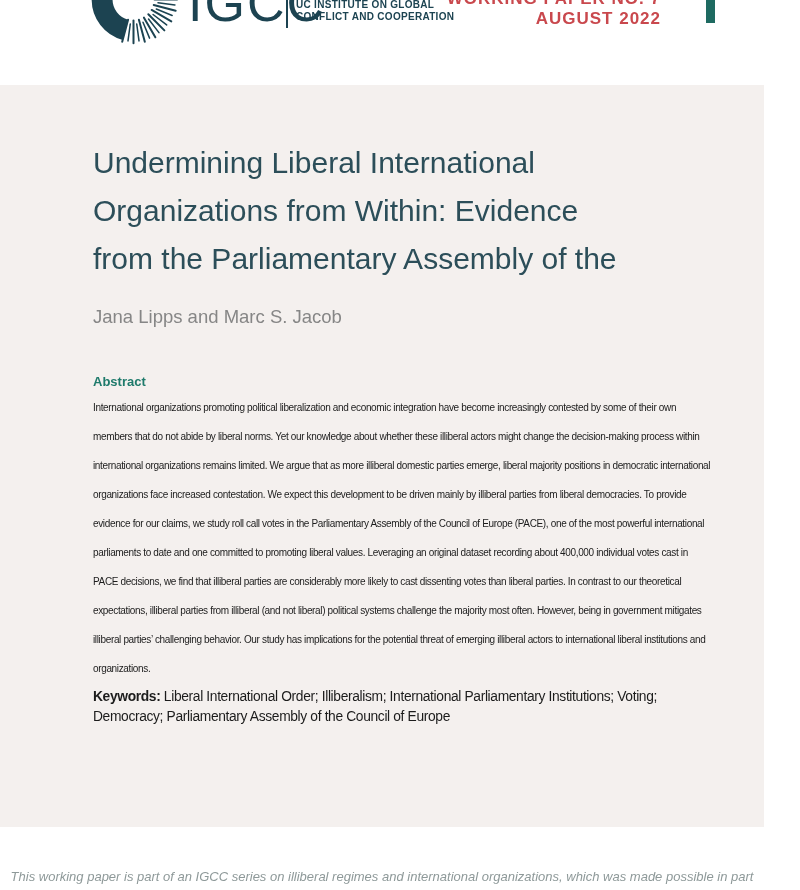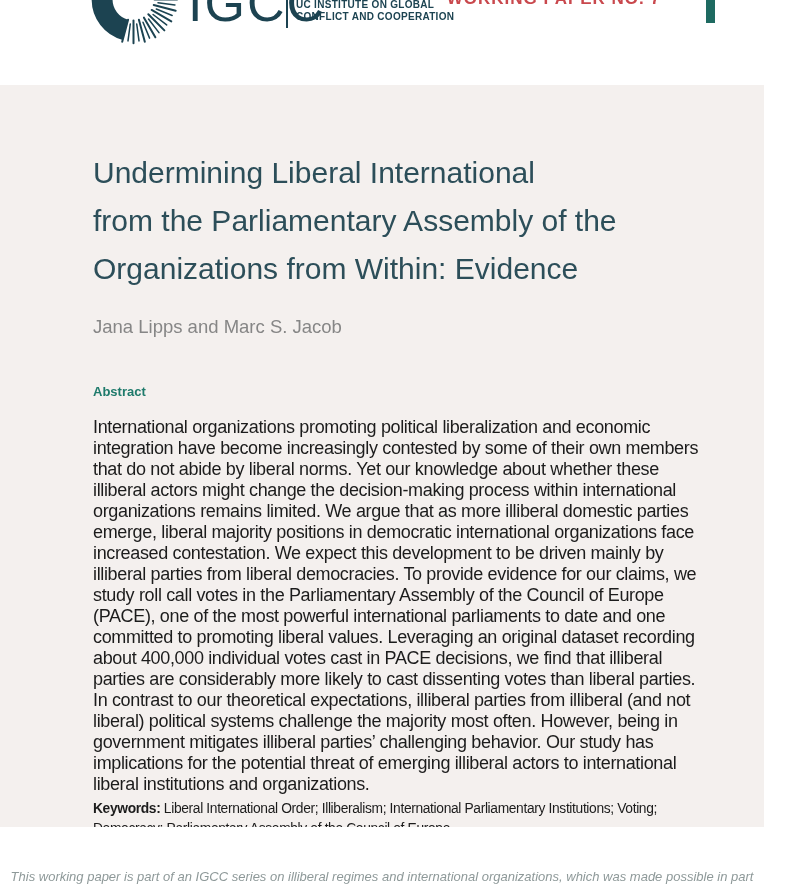--- a/index.html
+++ b/index.html
@@ -72,21 +72,21 @@
     top: 0;
     width: 9px;
     height: 23px;
     background: #1e6a61;
   }
 
   
   .panel {
     height: 742px;
     background: #f4f0ee;
-    padding: 11px 93px;
+    padding: 1px 93px;
     overflow: hidden;
   }
   .paper-title {
     margin-top: 53px;
     font-size: 30px;
     line-height: 48px;
     font-weight: 300;
     color: #2c4e59;
   }
   .authors {
@@ -96,23 +96,23 @@
     color: #868686;
   }
   .abstract-heading {
     margin-top: 42px;
     font-size: 13px;
     line-height: 22px;
     font-weight: bold;
     color: #1e7a6b;
   }
   .abstract-text {
-    margin-top: 14px;
-    font-size: 18px;
-    line-height: 21px;
+    margin-top: 0;
+    font-size: 10px;
+    line-height: 29px;
     letter-spacing: -0.35px;
     color: #1c1c1c;
     width: 618px;
   }
   .keywords {
     margin-top: 4px;
     font-size: 13.8px;
     line-height: 20.3px;
     letter-spacing: -0.35px;
     color: #1c1c1c;
@@ -183,29 +183,30 @@
 
     <div class="logo-wordmark">IGCC</div>
     <div class="logo-divider"></div>
     <div class="logo-org">
       <div>UC INSTITUTE ON GLOBAL</div>
       <div>CONFLICT AND COOPERATION</div>
     </div>
 
     <div class="issue-block">
       <div>WORKING PAPER NO. 7</div>
+      <div>AUGUST 2022</div>
     </div>
     <div class="accent-bar"></div>
   </div>
 
   <div class="panel">
     <div class="paper-title">
       <div>Undermining Liberal International</div>
+      <div>Organizations from Within: Evidence</div>
       <div>from the Parliamentary Assembly of the</div>
-      <div>Organizations from Within: Evidence</div>
     </div>
 
     <div class="authors">Jana Lipps and Marc S. Jacob</div>
 
     <div class="abstract-heading">Abstract</div>
 
     <div class="abstract-text">International organizations promoting political liberalization and economic integration have become increasingly contested by some of their own members that do not abide by liberal norms. Yet our knowledge about whether these illiberal actors might change the decision-making process within international organizations remains limited. We argue that as more illiberal domestic parties emerge, liberal majority positions in democratic international organizations face increased contestation. We expect this development to be driven mainly by illiberal parties from liberal democracies. To provide evidence for our claims, we study roll call votes in the Parliamentary Assembly of the Council of Europe (PACE), one of the most powerful international parliaments to date and one committed to promoting liberal values. Leveraging an original dataset recording about 400,000 individual votes cast in PACE decisions, we find that illiberal parties are considerably more likely to cast dissenting votes than liberal parties. In contrast to our theoretical expectations, illiberal parties from illiberal (and not liberal) political systems challenge the majority most often. However, being in government mitigates illiberal parties’ challenging behavior. Our study has implications for the potential threat of emerging illiberal actors to international liberal institutions and organizations.</div>
 
     <div class="keywords"><span class="kw-label">Keywords:</span><span> Liberal International Order; Illiberalism; International Parliamentary Institutions; Voting; Democracy; Parliamentary Assembly of the Council of Europe</span></div>
   </div>

